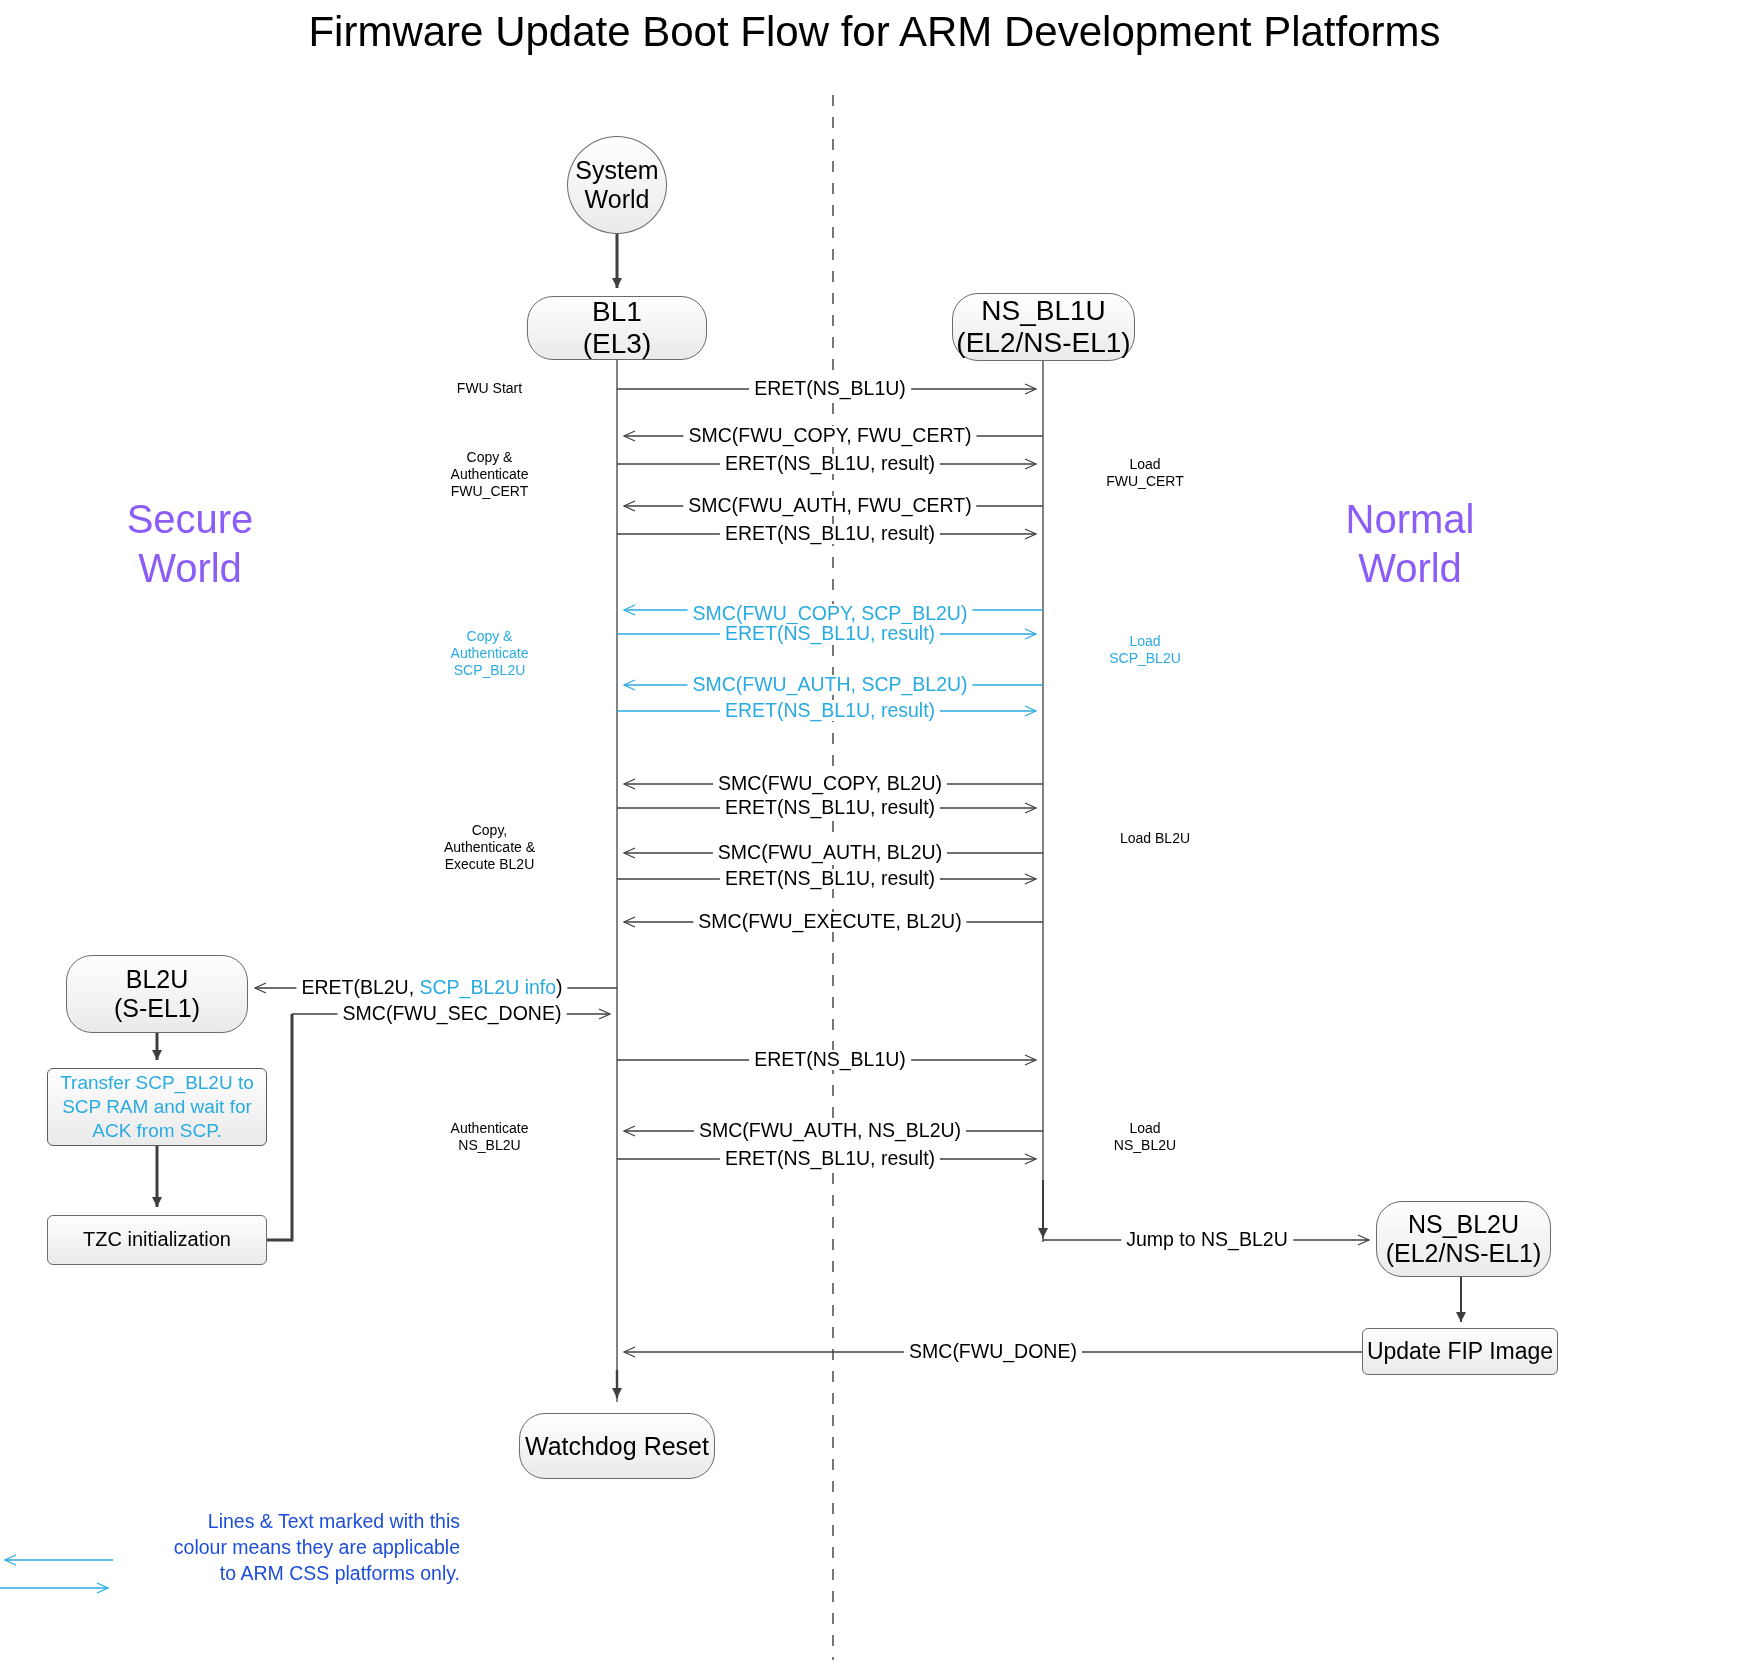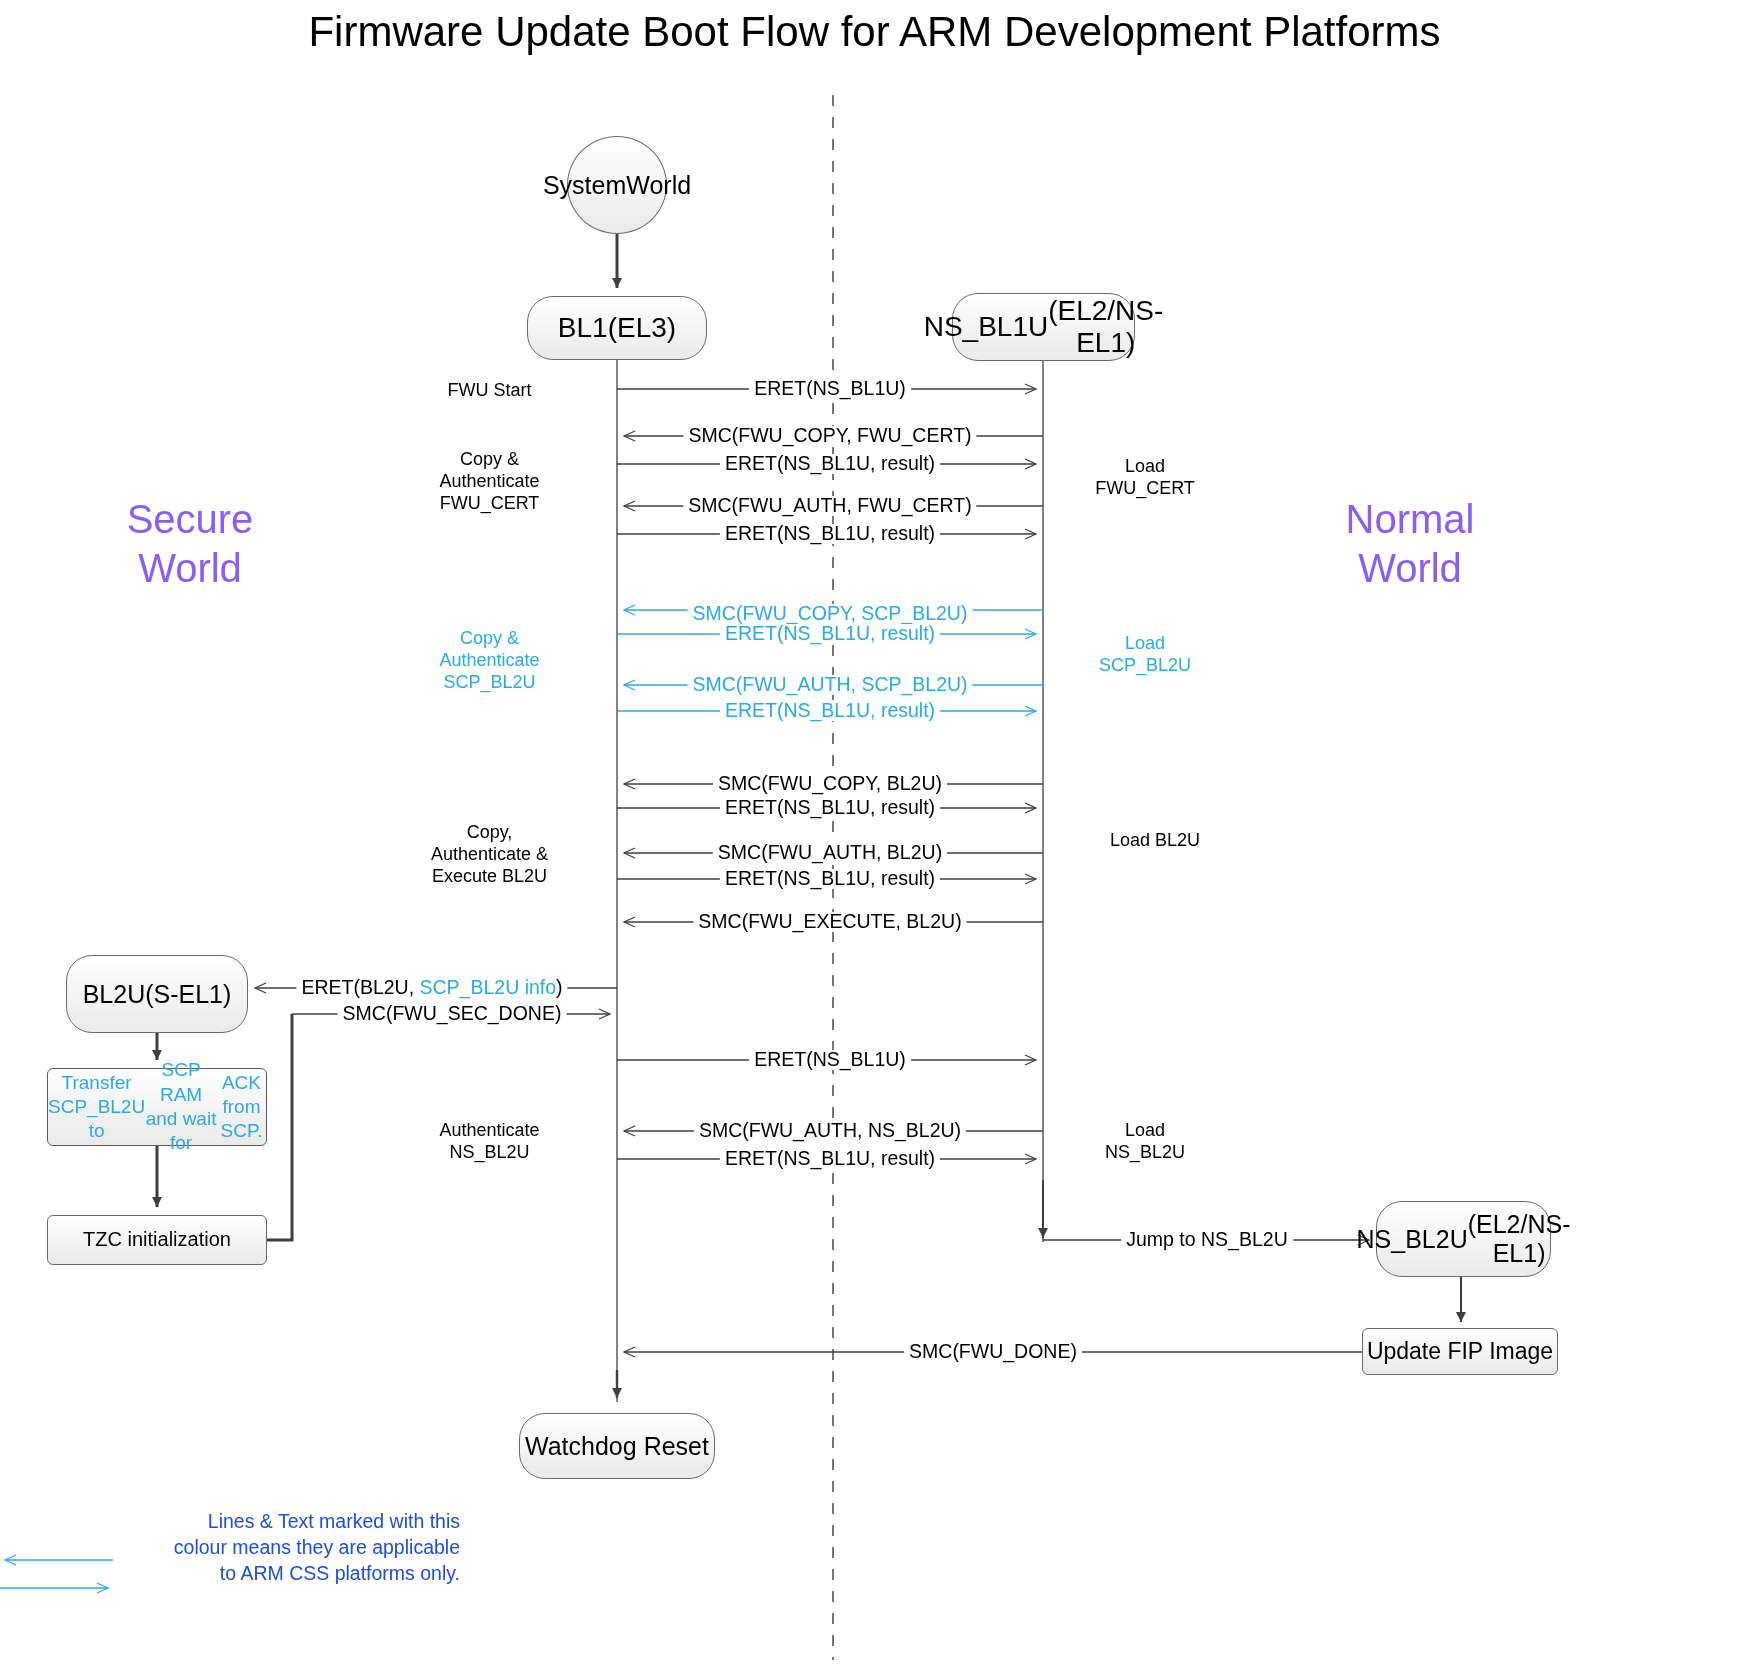--- a/index.html
+++ b/index.html
@@ -48,20 +48,21 @@
   #secure-world-label { left: 60px; top: 495px; width: 260px; }
   #normal-world-label { left: 1280px; top: 495px; width: 260px; }
 
   
   .node {
     position: absolute;
     box-sizing: border-box;
     background: linear-gradient(to bottom, #ffffff 0%, #f3f3f3 55%, #eaeaea 100%);
     border: 1.4px solid #6b6b6b;
     display: flex;
+    flex-direction: column;
     align-items: center;
     justify-content: center;
     text-align: center;
     color: #000;
     line-height: 1.16;
   }
   .node.ellipse { border-radius: 50%; }
   .node.stadium { border-radius: 26px; }
   .node.rect { border-radius: 6px; }
 
@@ -86,21 +87,21 @@
     background: #ffffff;
     padding: 0 5px;
     white-space: nowrap;
     line-height: 1;
   }
   .msg.cyan { color: #29abe2; }
   .msg.c { transform: translateX(-50%); }
 
   .side-label {
     position: absolute;
-    font-size: 18px;
+    font-size: 14px;
     color: #000;
     text-align: center;
     line-height: 1.22;
     white-space: nowrap;
   }
   .side-label.cyan { color: #29abe2; }
   .side-label.right { text-align: center; }
 
   
   #legend-text {

